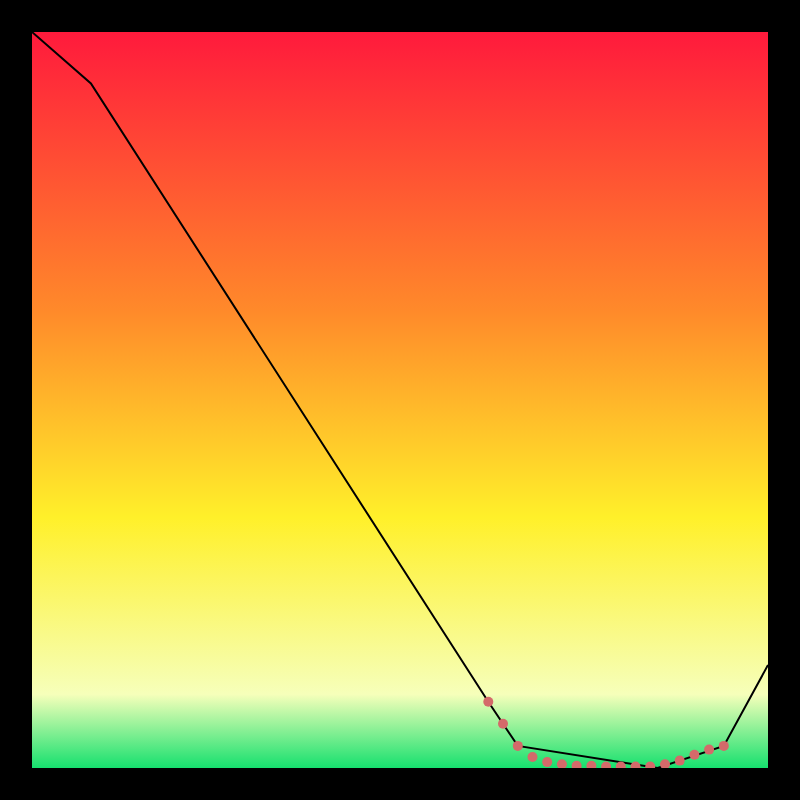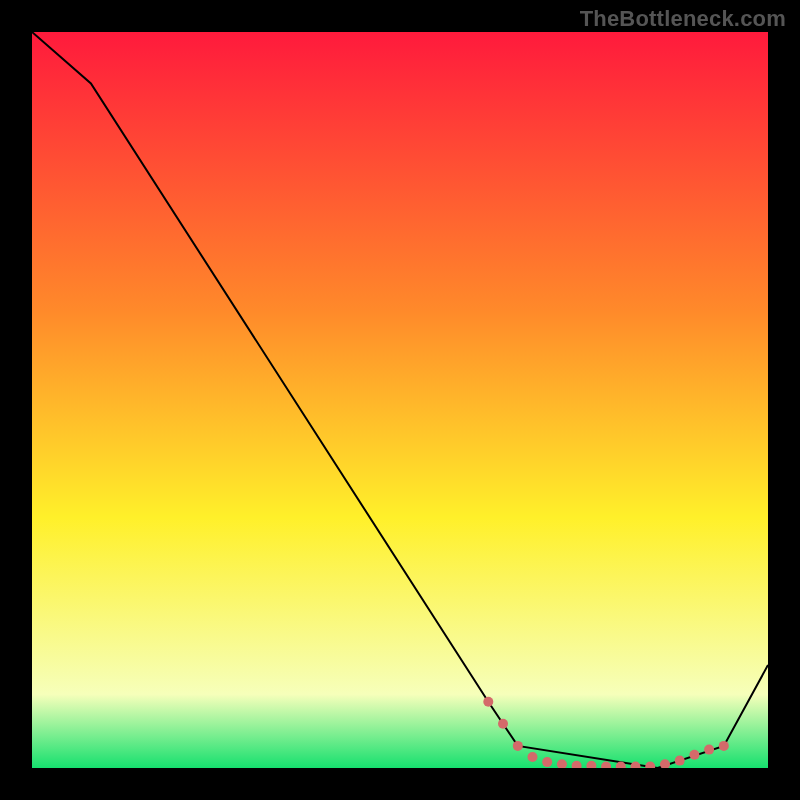--- a/index.html
+++ b/index.html
@@ -36,21 +36,20 @@
     height: 736px;
   }
   svg {
     display: block;
   }
 </style>
 </head>
 <body>
 
 <div class="frame">
-  <div class="watermark">TheBottleneck.com</div>
 
   <div class="plot">
     <svg id="chart-svg" width="736" height="736" viewBox="0 0 736 736">
       <defs>
         <linearGradient id="bg-grad" x1="0" y1="0" x2="0" y2="1">
           <stop id="g0" offset="0%" stop-color="#ff1a3c"></stop>
           <stop id="g1" offset="38%" stop-color="#ff8a2a"></stop>
           <stop id="g2" offset="66%" stop-color="#fff02a"></stop>
           <stop id="g3" offset="90%" stop-color="#f6ffba"></stop>
           <stop id="g4" offset="100%" stop-color="#16e06e"></stop>

